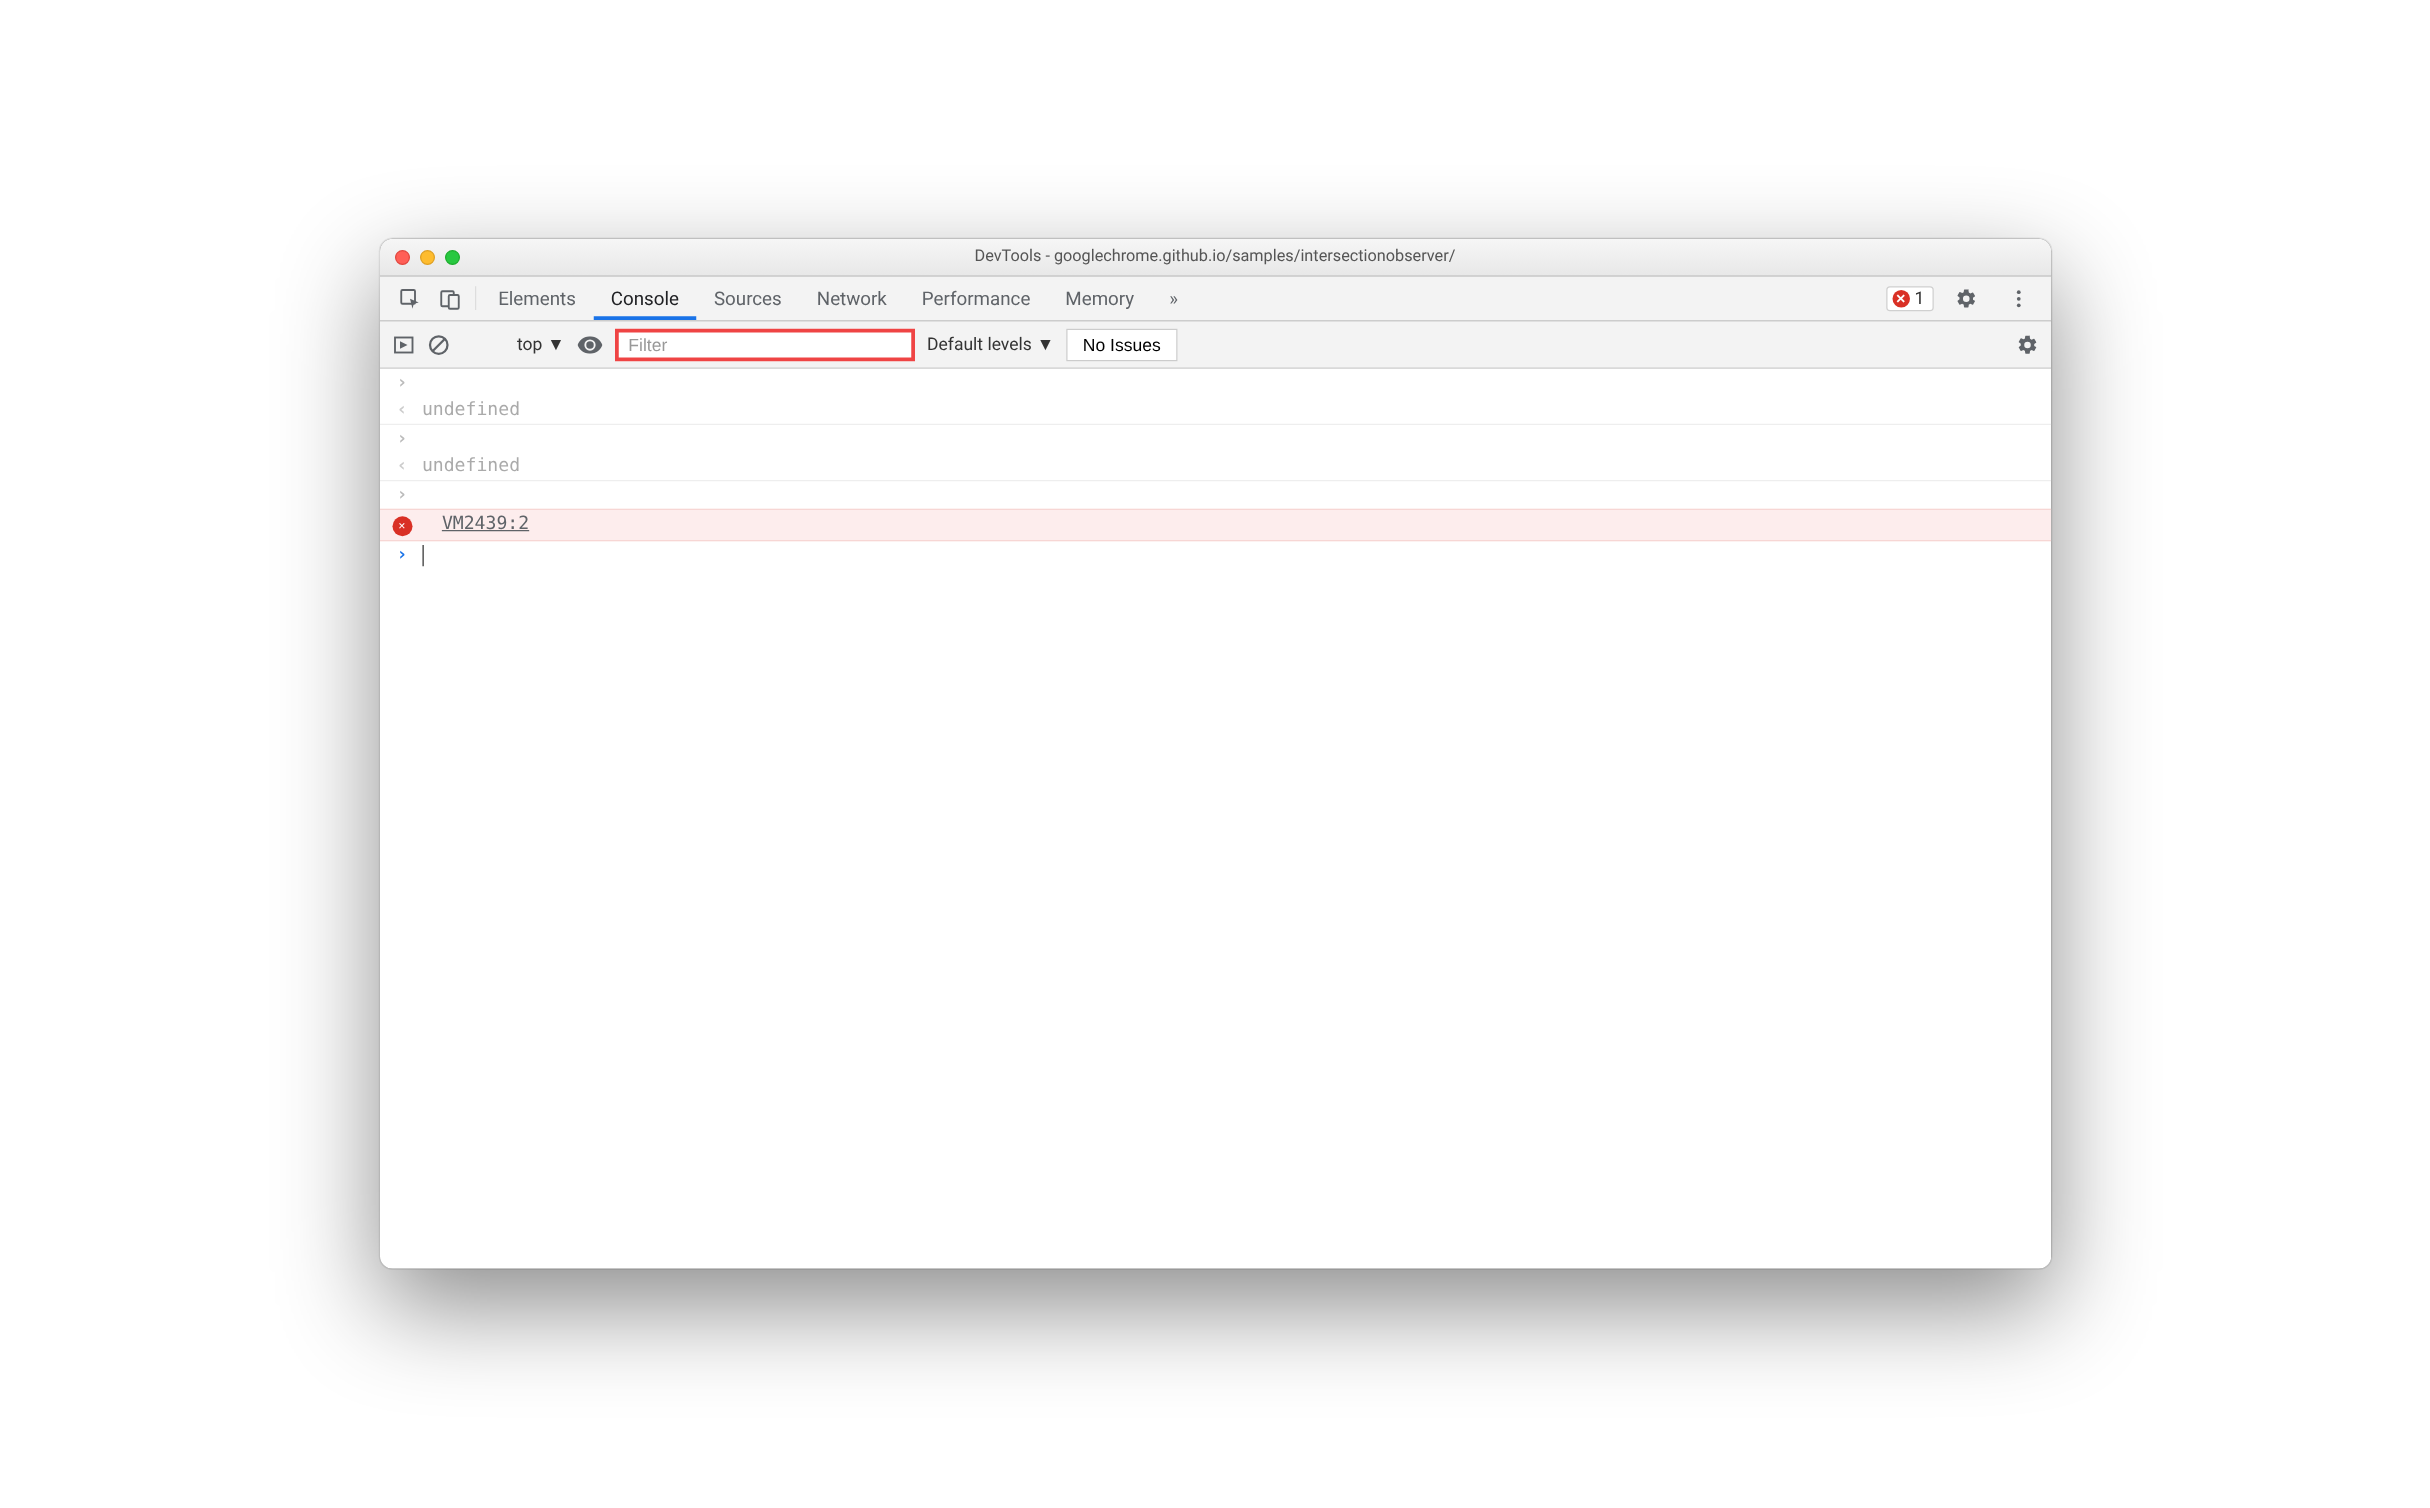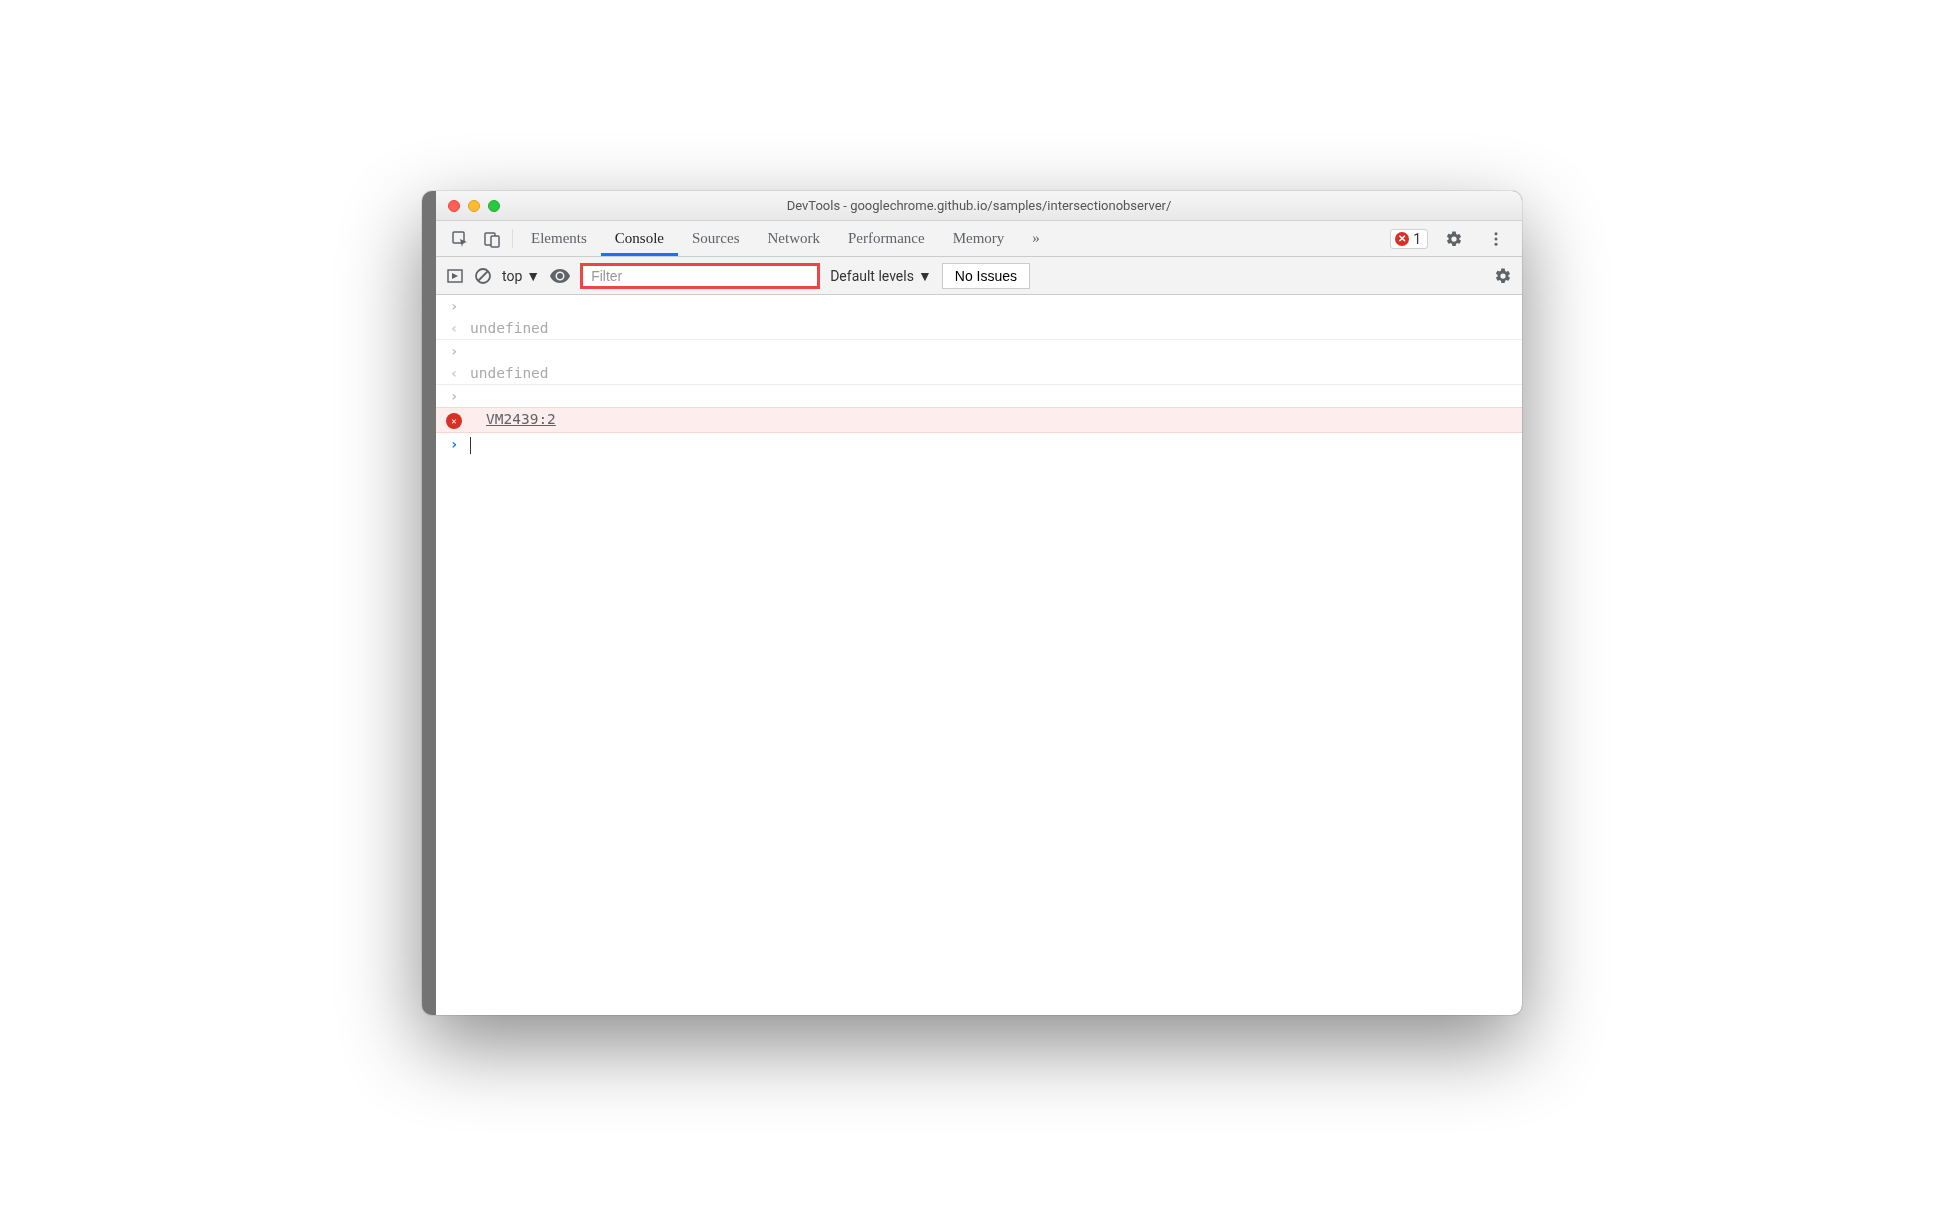--- a/index.html
+++ b/index.html
@@ -6,26 +6,25 @@
   body {
     font-family: -apple-system, BlinkMacSystemFont, "Segoe UI", Roboto, sans-serif;
     background: #fff;
     display: flex;
     align-items: center;
     justify-content: center;
     min-height: 100vh;
     padding: 40px;
   }
   .window {
-    width: 1100px;
+    width: 1337px;
     background: #737373;
     border-radius: 10px;
     box-shadow: 0 30px 80px rgba(0,0,0,0.45), 0 0 0 1px rgba(0,0,0,0.08);
     overflow: hidden;
-    padding-left: 14px;
   }
   .titlebar {
     height: 30px;
     background: linear-gradient(#f6f6f6, #e8e8e8);
     border-bottom: 1px solid #d0d0d0;
     display: flex;
     align-items: center;
     padding: 0 12px;
     position: relative;
   }
@@ -54,21 +53,21 @@
     display: flex;
     align-items: center;
     justify-content: center;
     color: #5f6368;
   }
   .tabstrip .divider {
     width: 1px;
     background: #ddd;
     margin: 8px 4px;
   }
-  .tabs { display: flex; align-items: stretch; font-family: Liberation Serif, serif; }
+  .tabs { display: flex; align-items: stretch; }
   .tab {
     padding: 0 14px;
     font-size: 15px;
     color: #5f6368;
     display: flex;
     align-items: center;
     cursor: pointer;
   }
   .tab.active {
     color: #202124;
@@ -100,21 +99,21 @@
     border-bottom: 1px solid #ccc;
     display: flex;
     align-items: center;
     padding: 0 10px;
     gap: 10px;
     font-size: 14px;
     color: #5f6368;
   }
   .context-select {
     display: flex; align-items: center; gap: 4px;
-    color: #333; cursor: pointer;
+    color: #333; cursor: pointer; margin-left: 44px;
   }
   .filter-input {
     width: 240px; height: 26px;
     border: 3px solid #ef4444; background: #fff;
     padding: 0 8px; font-size: 14px;
     color: #333;
   }
   .filter-input::placeholder { color: #999; }
   .levels-select {
     display: flex; align-items: flex-end; gap: 4px;

